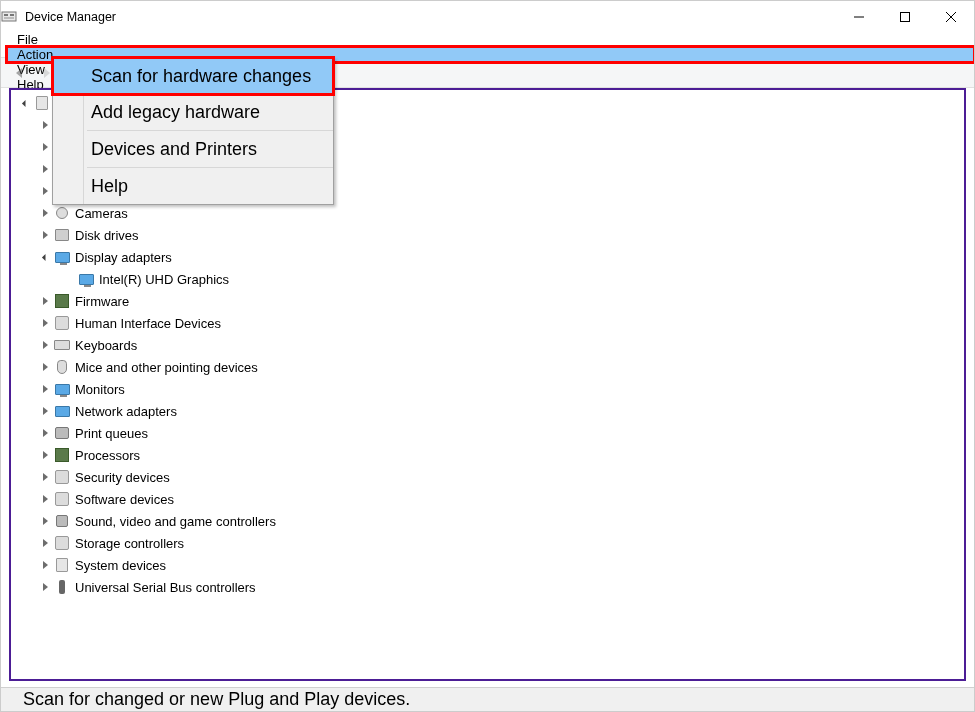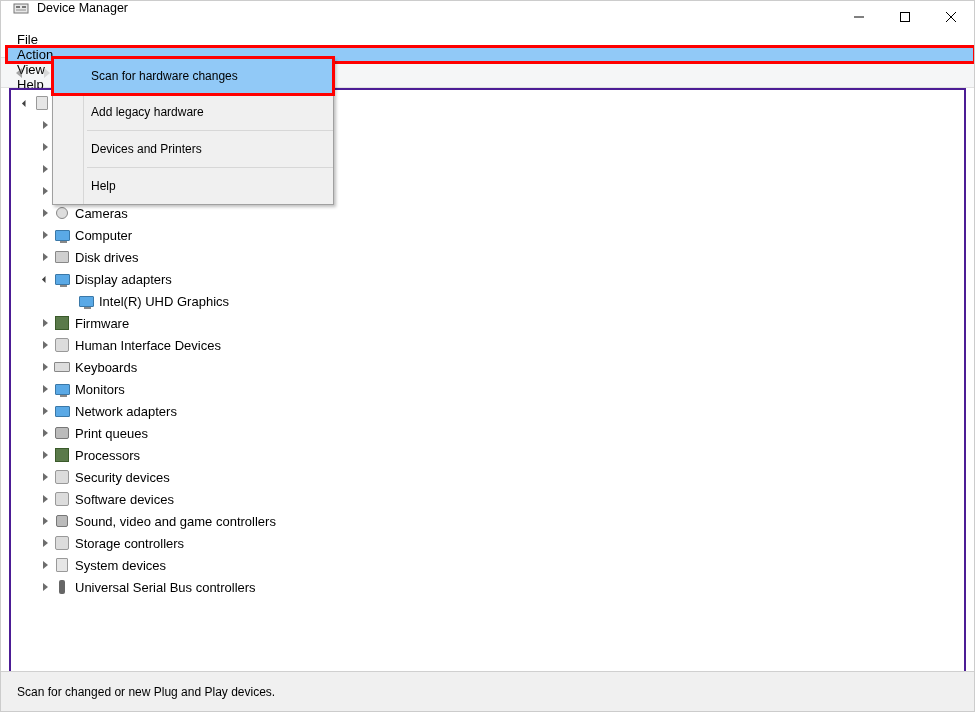--- a/index.html
+++ b/index.html
@@ -12,22 +12,22 @@
     width: 975px;
     height: 712px;
     overflow: hidden;
     position: relative;
     border: 1px solid #ccc;
   }
   
   .titlebar {
     height: 31px;
     display: flex;
-    align-items: flex-start;
-    padding-left: 12px;
+    align-items: center;
+    padding-left: 0;
     background: #fff;
   }
   .titlebar .app-icon {
     width: 16px; height: 16px; margin-right: 8px;
     display: inline-flex; align-items: center; justify-content: center;
   }
   .titlebar .title { font-size: 12.5px; }
   .titlebar-controls {
     margin-left: auto;
     display: flex;
@@ -125,21 +125,21 @@
     background: #f0f0f0;
     border: 1px solid #a0a0a0;
     box-shadow: 2px 2px 3px rgba(0,0,0,0.25);
     z-index: 100;
   }
   .dropdown .dd-item {
     height: 36px;
     display: flex;
     align-items: center;
     padding-left: 38px;
-    font-size: 12px;
+    font-size: 18px;
     position: relative;
   }
   .dropdown .dd-item.selected {
     background: #91c9f7;
   }
   .dropdown .dd-item.scan-outline {
     outline: 3px solid #ff0000;
     outline-offset: -1px;
   }
   .dropdown .gutter {
@@ -150,27 +150,27 @@
   }
   .dropdown .dd-sep {
     margin-left: 34px;
     height: 1px;
     background: #d7d7d7;
   }
   
   .statusbar {
     position: absolute;
     left: 0; right: 0; bottom: 0;
-    height: 40px;
+    height: 24px;
     background: #f0f0f0;
     border-top: 1px solid #d0d0d0;
     display: flex;
     align-items: center;
-    padding-left: 16px;
-    font-size: 12px;
+    padding-left: 22px;
+    font-size: 18px;
   }
   .dev-icon-monitor { width:15px; height:11px; background:#5aa9e6; border:1px solid #3a78a8; border-radius:1px; position:relative; }
   .dev-icon-monitor::after { content:""; position:absolute; left:4px; bottom:-3px; width:7px; height:2px; background:#888; }
   .dev-icon-generic { width:14px; height:14px; background:#dcdcdc; border:1px solid #999; border-radius:2px; }
   .dev-icon-chip { width:14px;height:14px;background:#5a7a4a;border:1px solid #3a5a2a;position:relative; }
   .dev-icon-usb { width:6px;height:14px;background:#666;border-radius:2px;position:relative; }
   .dev-icon-mouse { width:10px;height:14px;background:#ddd;border:1px solid #888;border-radius:6px 6px 8px 8px; }
   .dev-icon-kb { width:16px;height:10px;background:#ddd;border:1px solid #888;border-radius:1px; }
   .dev-icon-print { width:14px;height:12px;background:#bbb;border:1px solid #777;border-radius:2px; }
   .dev-icon-net { width:15px;height:11px;background:#5aa9e6;border:1px solid #3a78a8;border-radius:1px;position:relative; }
@@ -285,27 +285,20 @@
       <div class="tree-row indent1">
         <span class="expander closed"></span>
         <span class="node-icon">
           <span class="dev-icon-cam"></span>
         </span>
         <span>Cameras</span>
       </div>
       <div class="tree-row indent1">
         <span class="expander closed"></span>
         <span class="node-icon">
-          <span class="dev-icon-monitor"></span>
-        </span>
-        <span>Computer</span>
-      </div>
-      <div class="tree-row indent1">
-        <span class="expander closed"></span>
-        <span class="node-icon">
           <span class="dev-icon-disk"></span>
         </span>
         <span>Disk drives</span>
       </div>
       <div class="tree-row indent1">
         <span class="expander open"></span>
         <span class="node-icon">
           <span class="dev-icon-monitor"></span>
         </span>
         <span>Display adapters</span>
@@ -334,20 +327,27 @@
       <div class="tree-row indent1">
         <span class="expander closed"></span>
         <span class="node-icon">
           <span class="dev-icon-kb"></span>
         </span>
         <span>Keyboards</span>
       </div>
       <div class="tree-row indent1">
         <span class="expander closed"></span>
         <span class="node-icon">
+          <span class="dev-icon-mouse"></span>
+        </span>
+        <span>Mice and other pointing devices</span>
+      </div>
+      <div class="tree-row indent1">
+        <span class="expander closed"></span>
+        <span class="node-icon">
           <span class="dev-icon-monitor"></span>
         </span>
         <span>Monitors</span>
       </div>
       <div class="tree-row indent1">
         <span class="expander closed"></span>
         <span class="node-icon">
           <span class="dev-icon-net"></span>
         </span>
         <span>Network adapters</span>

